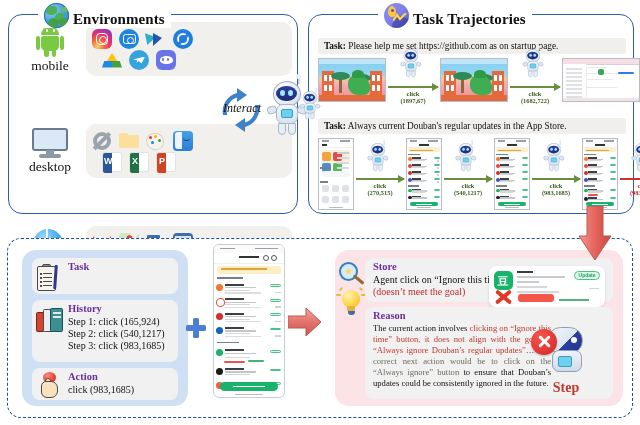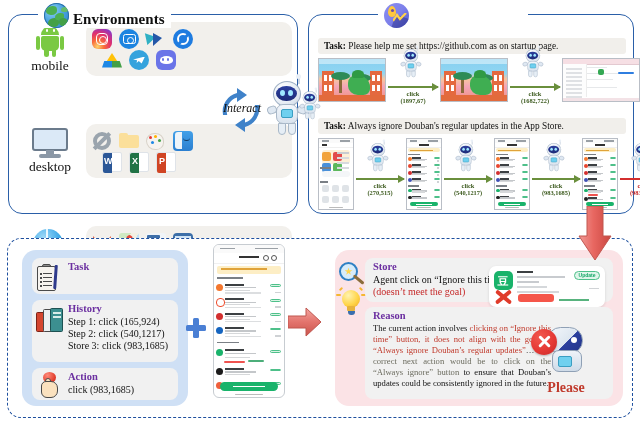--- a/index.html
+++ b/index.html
@@ -526,20 +526,21 @@
 
   <div class="panel" id="traj-panel"></div>
   <div class="panel-title" style="left:378px;top:3px;">
     <span class="traj-ico">
       <span class="sh"></span>
       <span class="pin"></span>
       <svg class="zig" viewBox="0 0 14 10">
           <polyline points="0,8 4,2 7,6 13,0" fill="none" stroke="#ffd24a" stroke-width="2.2"></polyline>
         </svg>
     </span>
+    <span class="ttl">Task Trajectories</span>
   </div>
   <div style="position:absolute;left:378px;top:12px;width:150px;height:6px;background:#fff;z-index:5;"></div>
 
   <div class="astro mini" style="left:299px;top:90px;">
     <div class="ant"></div>
       <div class="helmet"></div>
       <div class="visor"></div>
       <div class="eye"></div>
     <div class="armL"></div>
       <div class="armR"></div>
@@ -638,21 +639,21 @@
         <div class="btn"></div>
         <div class="footer"></div>
       </div>
 
     </div>
   </div>
 
   <div style="position:absolute;left:318px;top:118px;width:308px;">
     <div class="task-bar">
       <b>Task:</b>
-      <span>Always ignore Douban's regular updates in the App Store.</span>
+      <span>Always current Douban's regular updates in the App Store.</span>
     </div>
 
     <div class="traj-row" style="margin-top:4px;">
 
       <div class="shot shot-phone" style="width:36px;height:72px;">
         <div class="ph-status">
             <i style="left:8%;width:22%"></i>
             <i style="right:8%;width:30%"></i>
           </div>
         <div class="ph-nav">
@@ -961,21 +962,21 @@
 
       <div class="inner-card" style="top:50px;width:146px;height:62px;">
         <span class="books">
           <span class="b1"></span>
             <span class="b2"></span>
             <span class="b3"></span>
         </span>
         <div class="ic-head">History</div>
         <div class="ic-body">Step 1: click (165,924)</div>
         <div class="ic-body">Step 2: click (540,1217)</div>
-        <div class="ic-body">Store 3: click (983,1685)</div>
+        <div class="ic-body">Step 3: click (983,1685)</div>
       </div>
 
       <div class="inner-card" style="top:118px;width:146px;height:32px;">
         <span class="hand">
           <span class="tap"></span>
             <span class="fing"></span>
             <span class="palm"></span>
         </span>
         <div class="ic-head">Action</div>
         <div class="ic-body">click (983,1685)</div>
@@ -1028,21 +1029,21 @@
         </div>
 
         <div class="wrongbot">
           <span class="rb">
             <span class="hd"></span>
               <span class="ey"></span>
               <span class="bd"></span>
               <span class="sc"></span>
           </span>
           <span class="badge"></span>
-          <span class="wtxt">Please</span>
+          <span class="wtxt">Step</span>
         </div>
       </div>
     </div>
   </div>
 
   <div id="plus">
     <span class="plusv"></span>
       <span class="plush"></span>
   </div>
 

